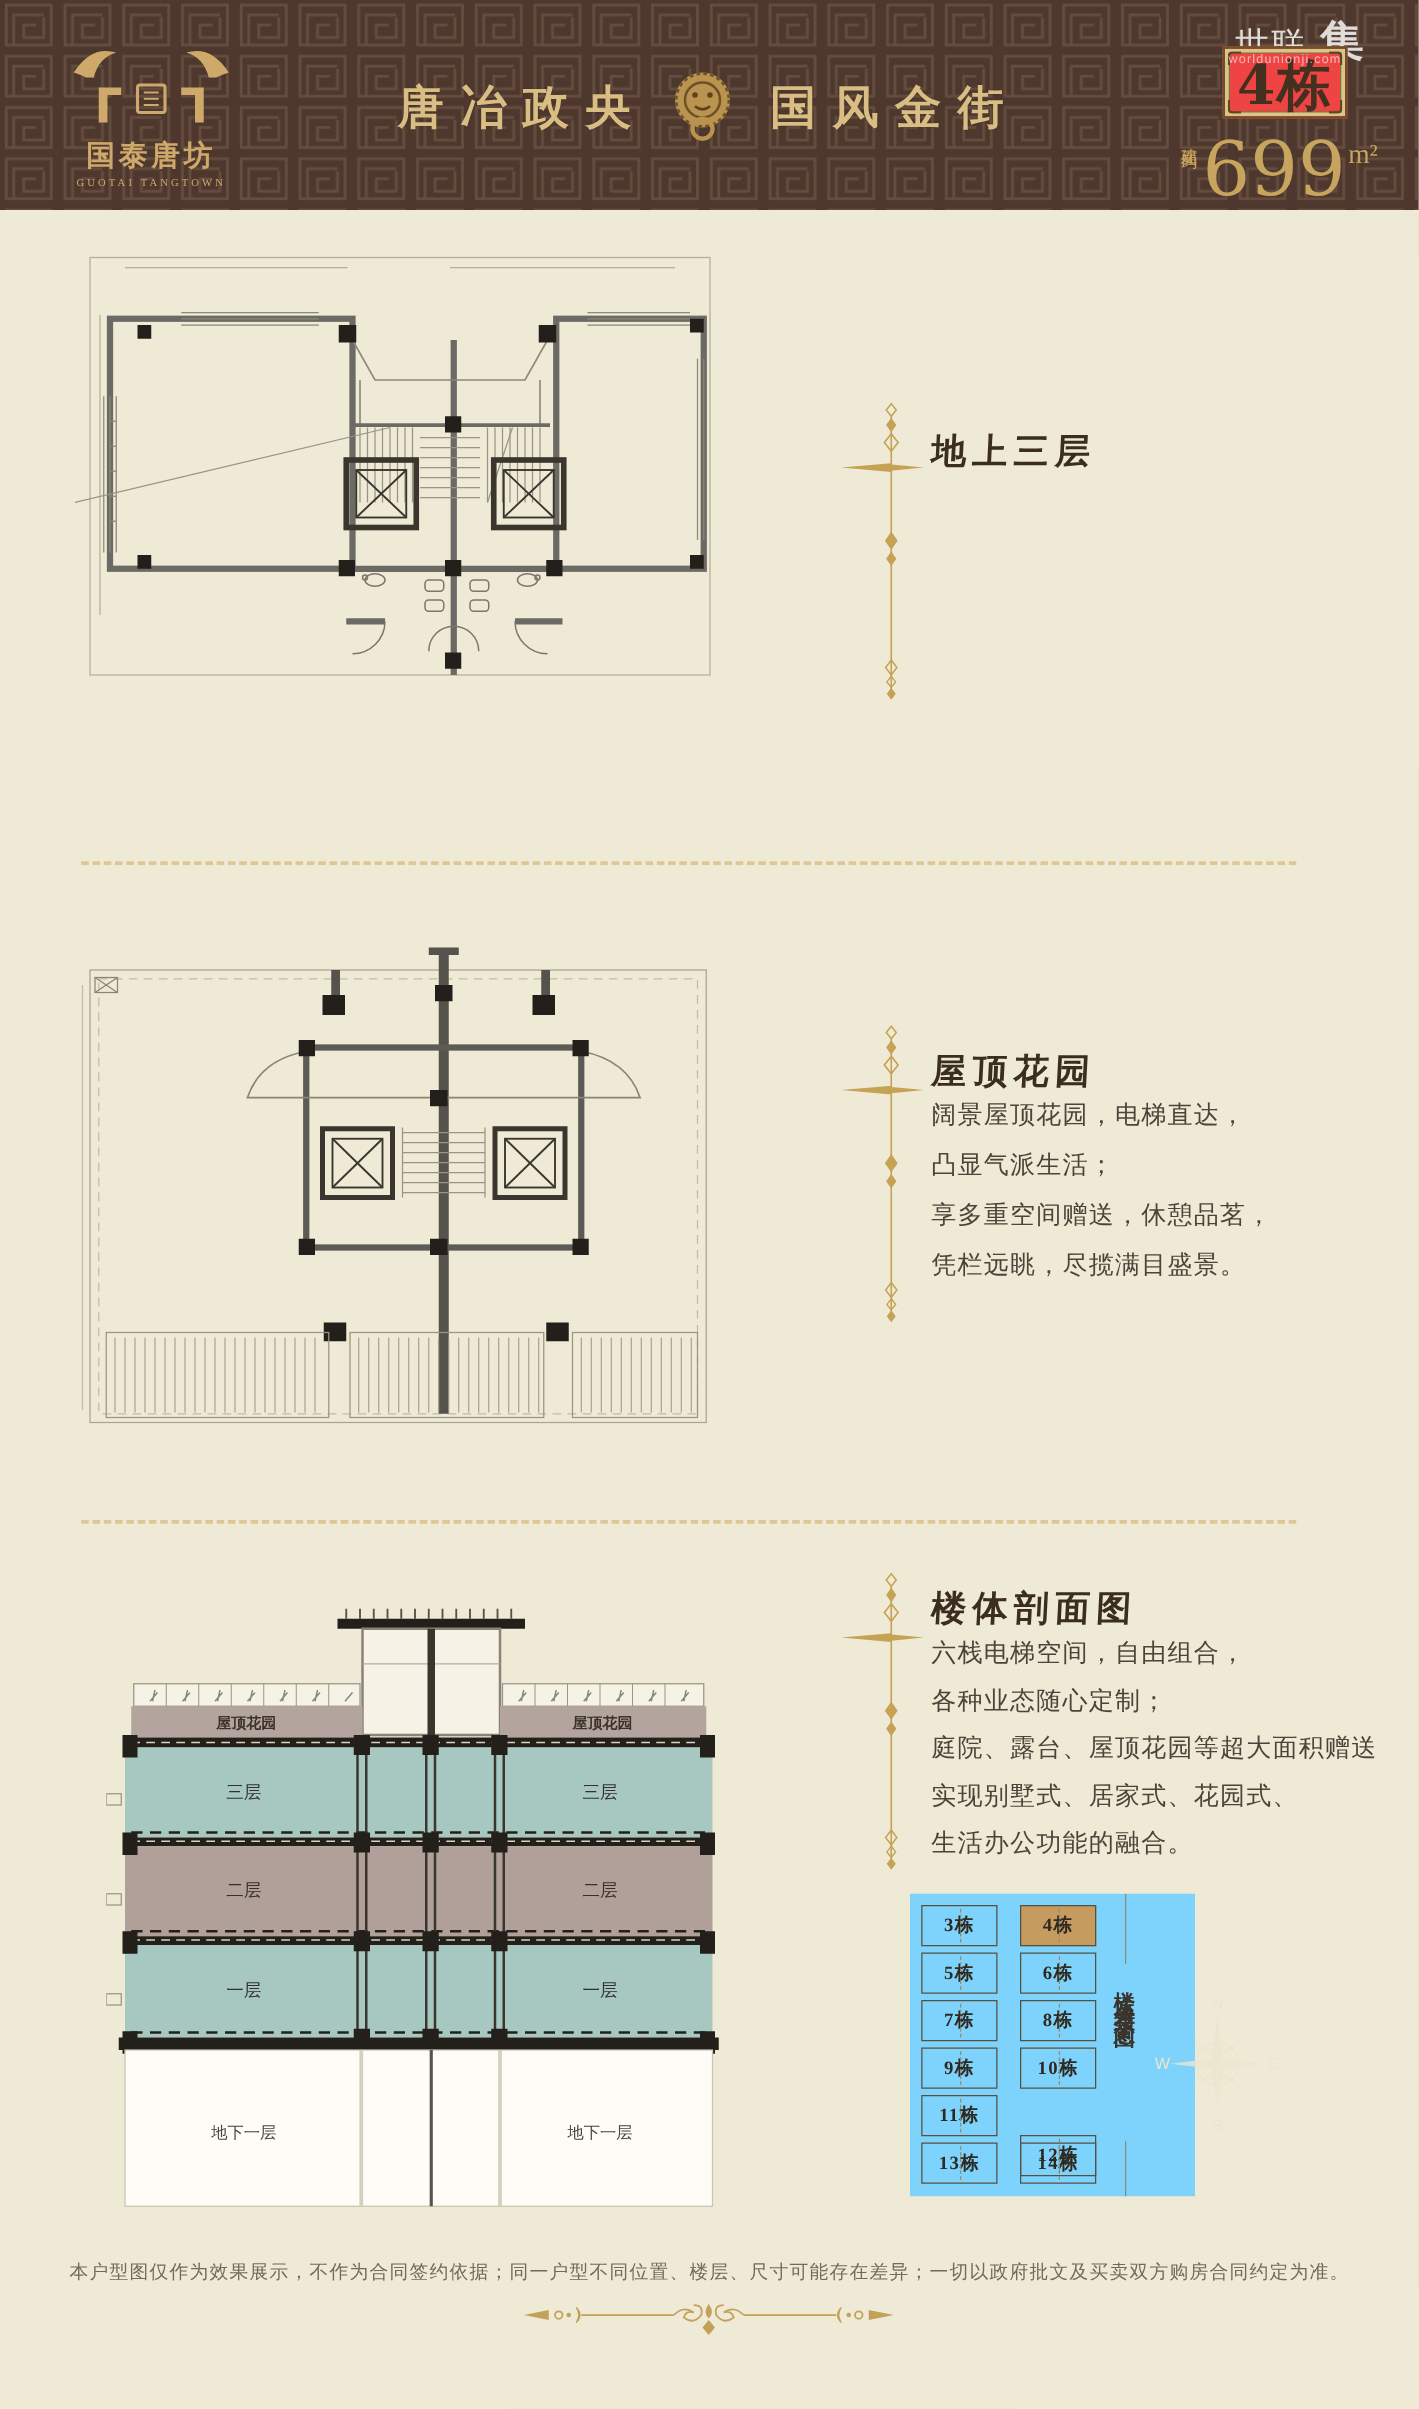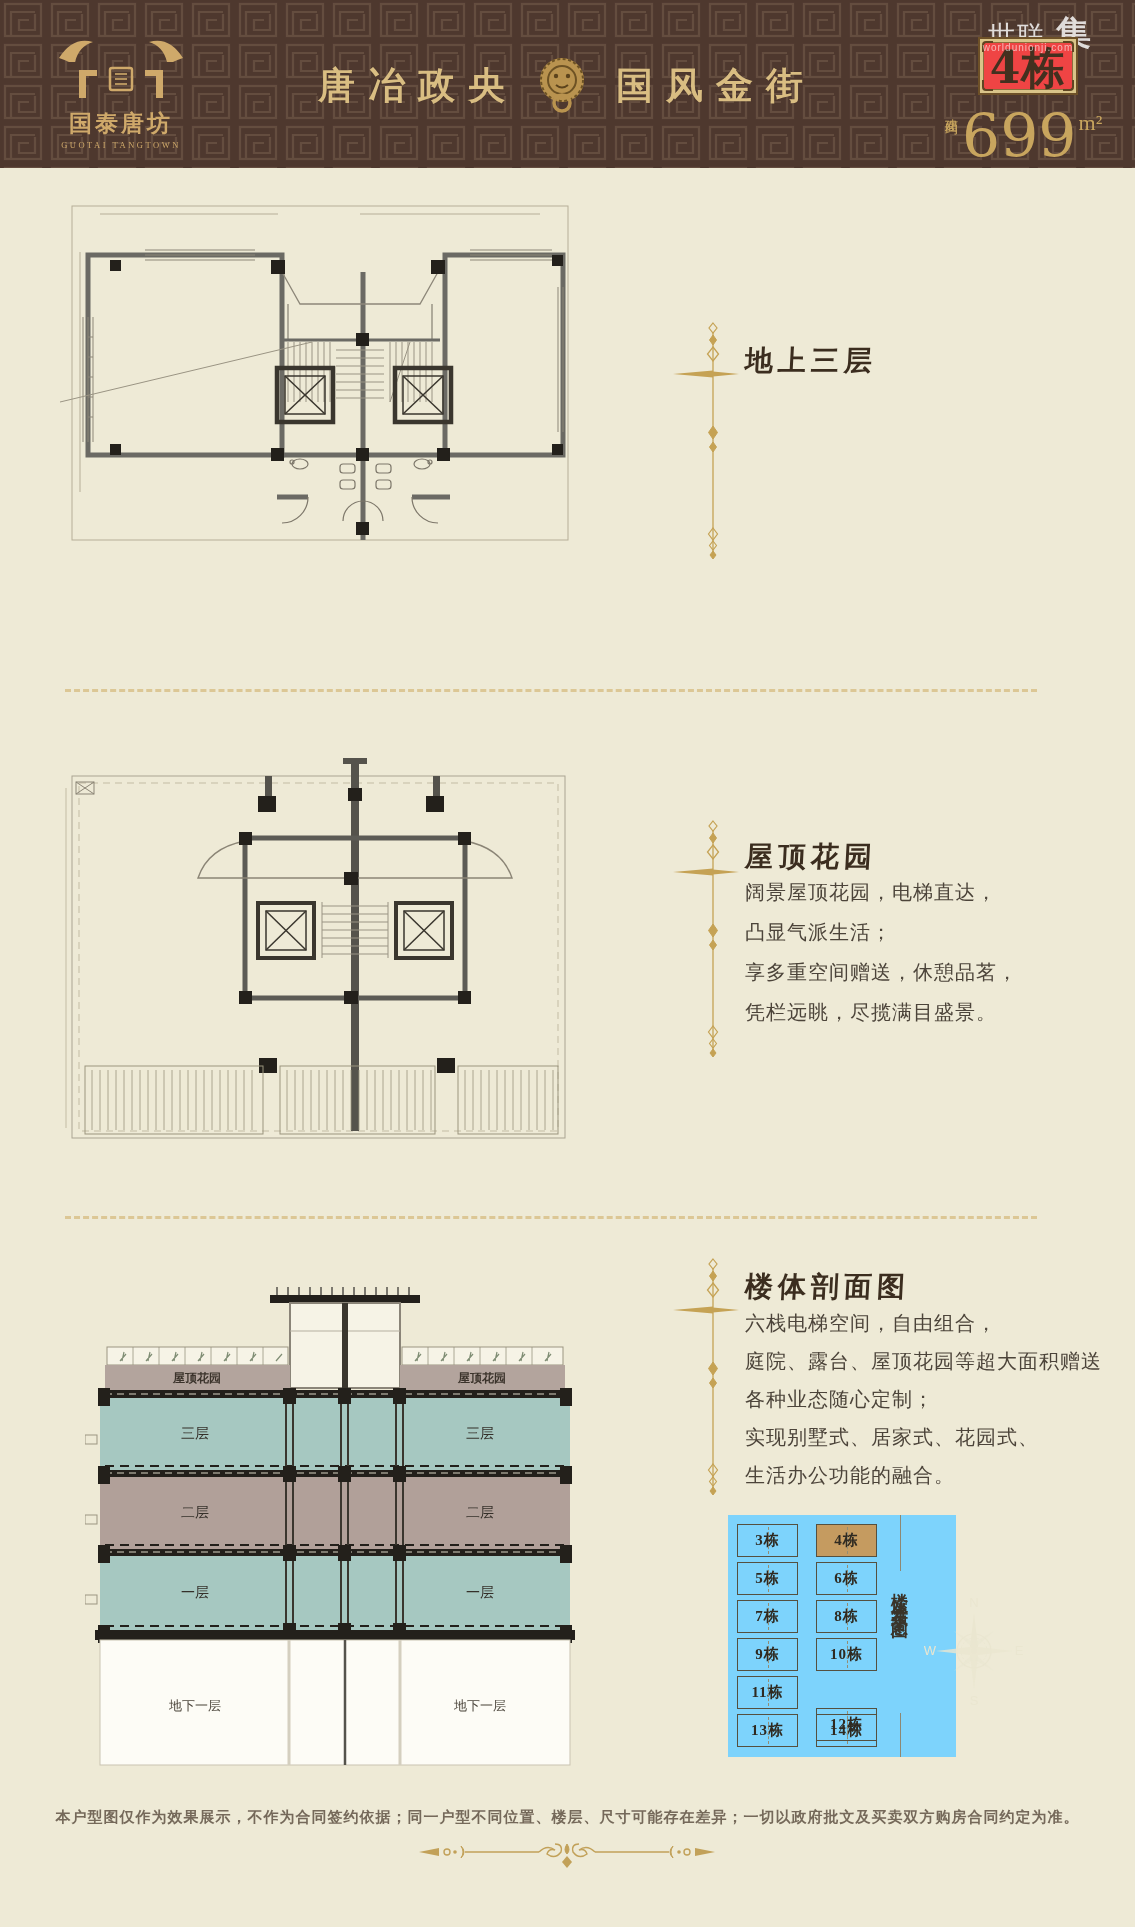--- a/index.html
+++ b/index.html
@@ -62,21 +62,21 @@
               font-size:15px; color:#2f2a21; font-weight:bold; letter-spacing:1px; }
   .unit-box::before { content:""; position:absolute; left:50%; top:2px; bottom:2px;
                       border-left:1px dashed #938d74; }
   .unit-box.hl { background:#c59b60; }
   .panel-title { position:absolute; left:160px; top:64px; writing-mode:vertical-rl;
                  font-size:17px; letter-spacing:5px; color:#3a342a; font-weight:bold; height:150px; }
   .panel-line { position:absolute; left:172px; width:1px; background:#8e8872; }
 
   
   .disclaimer { position:absolute; left:0; top:1808px; width:1135px; text-align:center;
-                font-size:15px; color:#75695a; letter-spacing:1px;font-weight:bold; }
+                font-size:15px; color:#75695a; letter-spacing:1px; }
   .flourish { position:absolute; left:417px; top:1842px; }
 </style>
 </head>
 <body>
 
 <div class="page">
 
   <header class="hdr">
     <svg class="pat" width="1135" height="168">
       <defs>
@@ -478,22 +478,22 @@
       <path d="M40,106 l4.5,6.5 l-4.5,6.5 l-4.5,-6.5 Z"></path>
       <path d="M40,122 l3.5,5 l-3.5,5 l-3.5,-5 Z"></path>
       <path d="M40,208 l4.5,6 l-4.5,6 l-4.5,-6 Z" fill="none" stroke-width="1.2"></path>
       <path d="M40,221 l3.5,4.5 l-3.5,4.5 l-3.5,-4.5 Z" fill="none" stroke-width="1.1"></path>
       <path d="M40,231 l3,4 l-3,4 l-3,-4 Z"></path>
     </g>
   </svg>
   <h2 class="sec-title" style="top:1268px;">楼体剖面图</h2>
   <div class="sec-body tight" style="top:1304px;">
     <p>六栈电梯空间，自由组合，</p>
+    <p>各种业态随心定制；</p>
     <p>庭院、露台、屋顶花园等超大面积赠送</p>
-    <p>各种业态随心定制；</p>
     <p>实现别墅式、居家式、花园式、</p>
     <p>生活办公功能的融合。</p>
   </div>
 
   <div class="panel">
     <div class="unit-box" style="left:9px; top:9px;">3栋</div>
     <div class="unit-box hl" style="left:88px; top:9px;">4栋</div>
     <div class="unit-box" style="left:9px; top:47px;">5栋</div>
     <div class="unit-box" style="left:88px; top:47px;">6栋</div>
     <div class="unit-box" style="left:9px; top:85px;text-align:right;">7栋</div>

